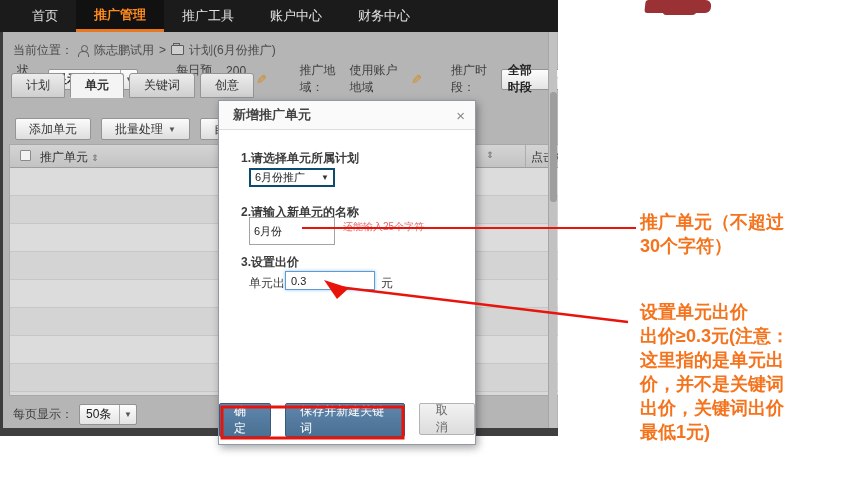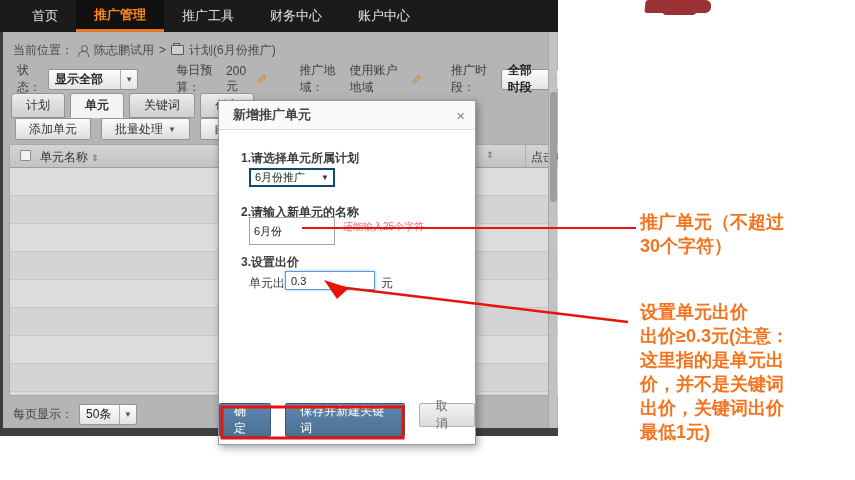--- a/index.html
+++ b/index.html
@@ -27,21 +27,21 @@
   .filters { position:absolute; left:14px; top:34px; width:545px; height:26px; display:flex; align-items:center; font-size:12px; color:#3f3f3f; }
   .filters .lbl { margin-right:3px; }
   .ddl { background:linear-gradient(#fdfdfd,#e4e4e4); border:1px solid #939393; height:21px; display:flex; align-items:center; border-radius:2px; font-size:12px; color:#222; }
   .ddl .val { padding:0 6px; font-weight:bold; }
   .ddl .arrow { border-left:1px solid #aaa; width:17px; align-self:stretch; display:flex; align-items:center; justify-content:center; font-size:8px; color:#555; }
   .status-ddl { width:115px; justify-content:space-between; margin-right:38px; }
   .sched-ddl { width:78px; justify-content:space-between; }
   .edit-pencil { color:#d8891c; font-size:13px; margin:0 6px 0 5px; transform:scaleX(-1); display:inline-block; }
   .spacer34 { width:34px; } .spacer30 { width:30px; }
 
-  .tabs { position:absolute; left:8px; top:61px; height:26px; display:flex; gap:5px; }
+  .tabs { position:absolute; left:8px; top:41px; height:26px; display:flex; gap:5px; }
   .tab { height:25px; padding:0 14px; display:flex; align-items:center; font-size:12px; color:#333; background:linear-gradient(#ececec,#cfcfcf); border:1px solid #949494; border-radius:3px 3px 0 0; cursor:pointer; }
   .tab.active { background:#f4f4f4; font-weight:bold; border-bottom-color:#f4f4f4; }
 
   .toolbar { position:absolute; left:12px; top:86px; height:24px; display:flex; gap:10px; }
   .tbtn { height:22px; padding:0 13px; display:flex; align-items:center; gap:5px; font-size:12px; color:#333; background:linear-gradient(#fbfbfb,#dedede); border:1px solid #949494; border-radius:2px; cursor:pointer; }
   .tbtn .caret { font-size:8px; color:#555; }
 
   .table { position:absolute; left:6px; top:112px; width:552px; height:252px; background:#d9d9d9; border:1px solid #a8a8a8; overflow:hidden; }
   .thead { height:23px; background:linear-gradient(#d4d4d4,#c3c3c3); border-bottom:1px solid #9e9e9e; position:relative; font-size:12px; color:#333; }
   .th-unit { position:absolute; left:30px; top:4px; display:flex; align-items:center; gap:3px; }
@@ -73,43 +73,43 @@
   .m-select .caret { font-size:8px; color:#333; }
   .m-input-name { position:absolute; left:30px; top:87px; width:86px; height:28px; border:1px solid #a3a3a3; background:#fff; font-size:11px; color:#222; display:flex; align-items:center; padding:7px 4px; }
   .char-counter { position:absolute; left:124px; top:90px; font-size:10px; color:#e06a6a; white-space:nowrap; }
   .bid-label { position:absolute; left:30px; top:145px; color:#3c3c3c; }
   .m-input-bid { position:absolute; left:66px; top:141px; width:90px; height:19px; border:1px solid #5e9bd4; box-shadow:0 0 3px rgba(82,168,236,.65); background:#fff; font-size:11px; color:#222; display:flex; align-items:center; padding:0 5px; }
   .bid-unit { position:absolute; left:162px; top:145px; color:#3c3c3c; }
   .m-note { position:absolute; left:22px; top:175px; width:226px; font-size:10px; line-height:17px; color:#9a9a9a; letter-spacing:-0.3px; }
   .m-note .red { color:#e85050; }
   .modal-footer { position:absolute; left:0; bottom:8px; width:100%; display:flex; justify-content:center; gap:14px; }
   .btn-blue { height:21px; padding:16px 14px; background:linear-gradient(#5f87ac,#4a7093); border:1px solid #3a5a7a; border-radius:2px; color:#fff; font-size:12px; display:flex; align-items:center; cursor:pointer; }
-  .btn-gray { height:24px; padding:0 16px; background:linear-gradient(#f2f2f2,#dcdcdc); border:1px solid #b3b3b3; border-radius:2px; color:#666; font-size:12px; display:flex; align-items:center; cursor:pointer; }
+  .btn-gray { height:32px; padding:0 16px; background:linear-gradient(#f2f2f2,#dcdcdc); border:1px solid #b3b3b3; border-radius:2px; color:#666; font-size:12px; display:flex; align-items:center; cursor:pointer; }
 
   
   .anno-svg { position:absolute; left:0; top:0; width:855px; height:480px; z-index:9; pointer-events:none; }
   .anno-text { position:absolute; z-index:10; font-size:18px; line-height:24px; white-space:pre-line; font-weight:bold; pointer-events:none; }
   .anno1 { left:640px; top:210px; width:205px; }
   .anno2 { left:640px; top:300px; width:205px; }
   .redact-blob { position:absolute; left:645px; top:0; width:66px; height:13px; background:#8e1b20; border-radius:3px 6px 5px 3px; opacity:.9; z-index:3; transform:skewX(-6deg); }
   .redact-blob::after { content:""; position:absolute; left:18px; top:2px; width:34px; height:13px; background:#8e1b20; border-radius:4px; }
 </style>
 </head>
 <body>
 
 <div class="stage">
 
   <div class="app">
 
     <div class="nav">
       <div class="nav-item">首页</div>
       <div class="nav-item active">推广管理</div>
       <div class="nav-item">推广工具</div>
+      <div class="nav-item">账户中心</div>
       <div class="nav-item">财务中心</div>
-      <div class="nav-item">账户中心</div>
     </div>
 
     <div class="content">
 
       <div class="breadcrumb">
         <span>当前位置：</span>
         <span class="icon-user"></span>
         <span>陈志鹏试用</span>
         <span>&gt;</span>
         <span class="icon-folder"></span>
@@ -154,21 +154,21 @@
         </div>
         <div class="tbtn">
           <span>自定义列</span>
         </div>
       </div>
 
       <div class="table">
         <div class="thead">
           <div class="checkbox"></div>
           <div class="th-unit">
-            <span>单元名称</span>
+            <span>推广单元</span>
             <span class="sort-glyph">⇕</span>
           </div>
           <span class="sort-glyph th-sort2">⇕</span>
           <div class="vline" style="left:515px;"></div>
           <span class="th-clicks">点击次数</span>
         </div>
         <div class="trow"></div>
         <div class="trow"></div>
         <div class="trow"></div>
         <div class="trow"></div>

